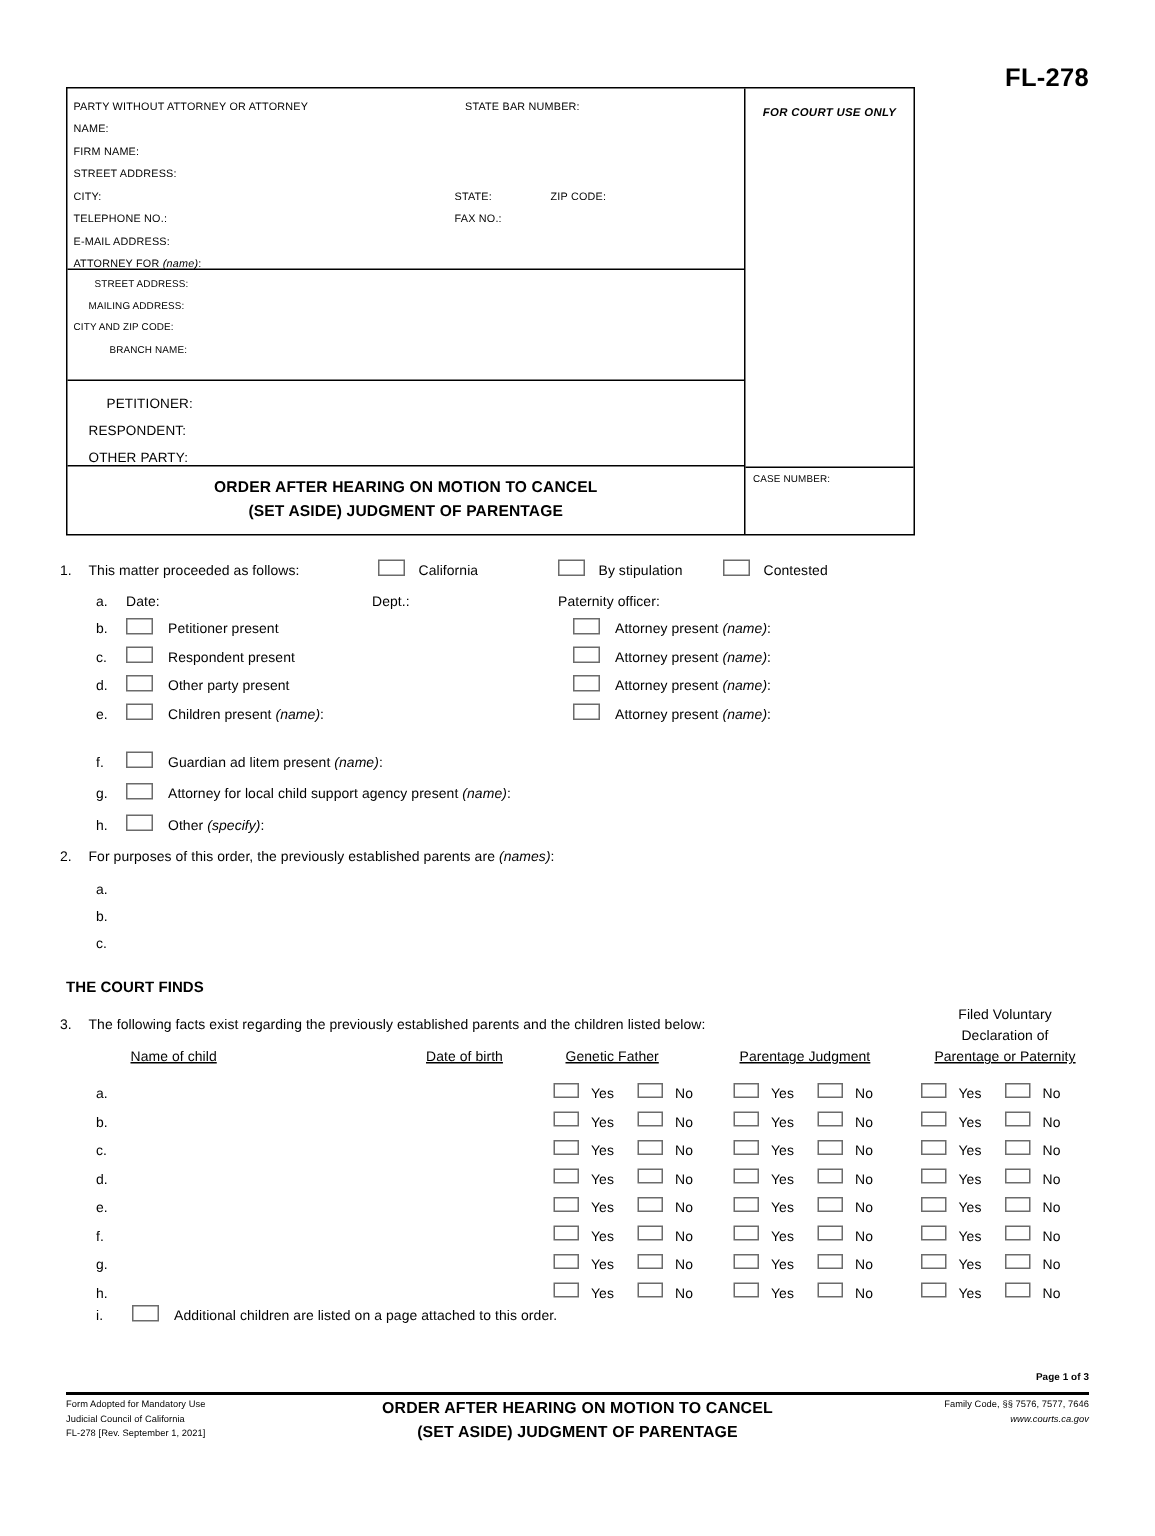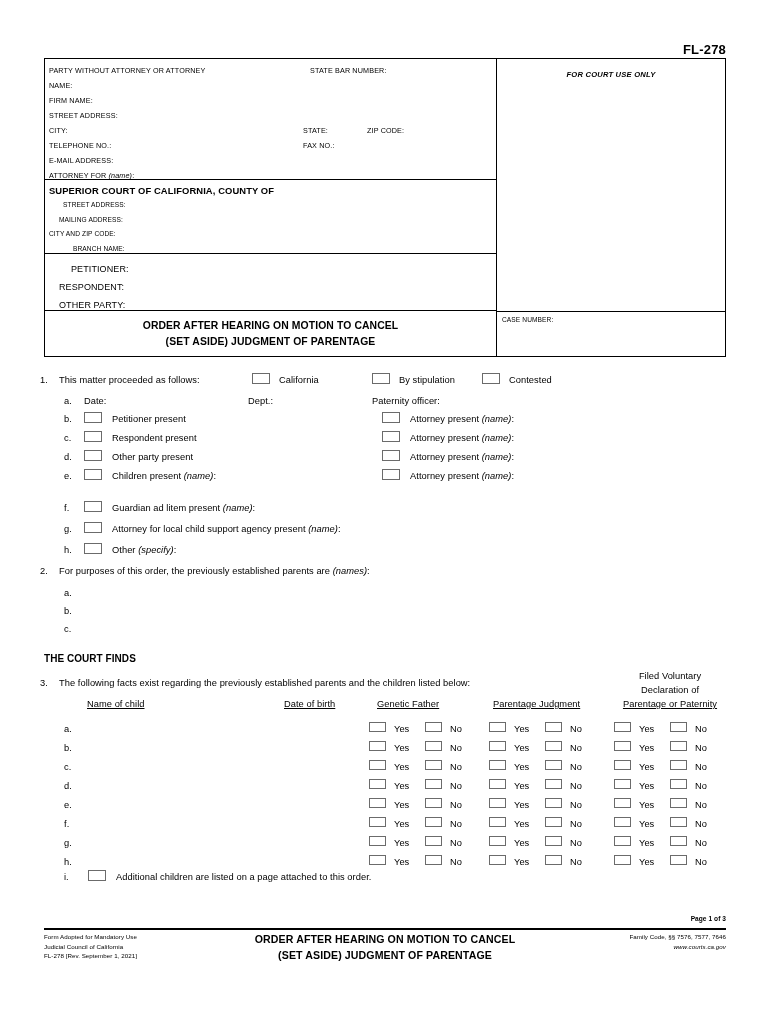--- a/index.html
+++ b/index.html
@@ -21,31 +21,31 @@
     width: 770px;
     height: 1024px;
     overflow: hidden;
   }
 
   
   .form-number {
     position: absolute;
     right: 44px;
     top: 42px;
-    font-size: 13px;
+    font-size: 17px;
     font-weight: bold;
     letter-spacing: 0.2px;
   }
 
   
   .caption {
     position: absolute;
     left: 44px;
     top: 58px;
-    width: 682px;
+    width: 566px;
     border: 1.4px solid #000;
     box-sizing: border-box;
     display: flex;
   }
   .caption-left {
     width: 452px;
     box-sizing: border-box;
     border-right: 1.4px solid #000;
   }
   .caption-right {
@@ -237,21 +237,20 @@
         <div class="cap-line abs" style="left:4px; top:64px;">CITY:</div>
         <div class="cap-line abs" style="left:258px; top:64px;">STATE:</div>
         <div class="cap-line abs" style="left:322px; top:64px;">ZIP CODE:</div>
         <div class="cap-line abs" style="left:4px; top:79px;">TELEPHONE NO.:</div>
         <div class="cap-line abs" style="left:258px; top:79px;">FAX NO.:</div>
         <div class="cap-line abs" style="left:4px; top:94px;">E-MAIL ADDRESS:</div>
         <div class="cap-line abs" style="left:4px; top:109px;"><span>ATTORNEY FOR </span><span class="ital">(name)</span><span>:</span></div>
       </div>
 
       <div class="cap-block bb courtblock">
-        <div class="court-title">SUPERIOR COURT OF CALIFORNIA, COUNTY OF</div>
         <div class="court-line" style="padding-left:14px;">STREET ADDRESS:</div>
         <div class="court-line" style="padding-left:10px;">MAILING ADDRESS:</div>
         <div class="court-line" style="padding-left:0px;">CITY AND ZIP CODE:</div>
         <div class="court-line" style="padding-left:24px;">BRANCH NAME:</div>
       </div>
 
       <div class="cap-block bb partyblock">
         <div class="party-line" style="padding-left:22px;">PETITIONER:</div>
         <div class="party-line" style="padding-left:10px;">RESPONDENT:</div>
         <div class="party-line" style="padding-left:10px;">OTHER PARTY:</div>

